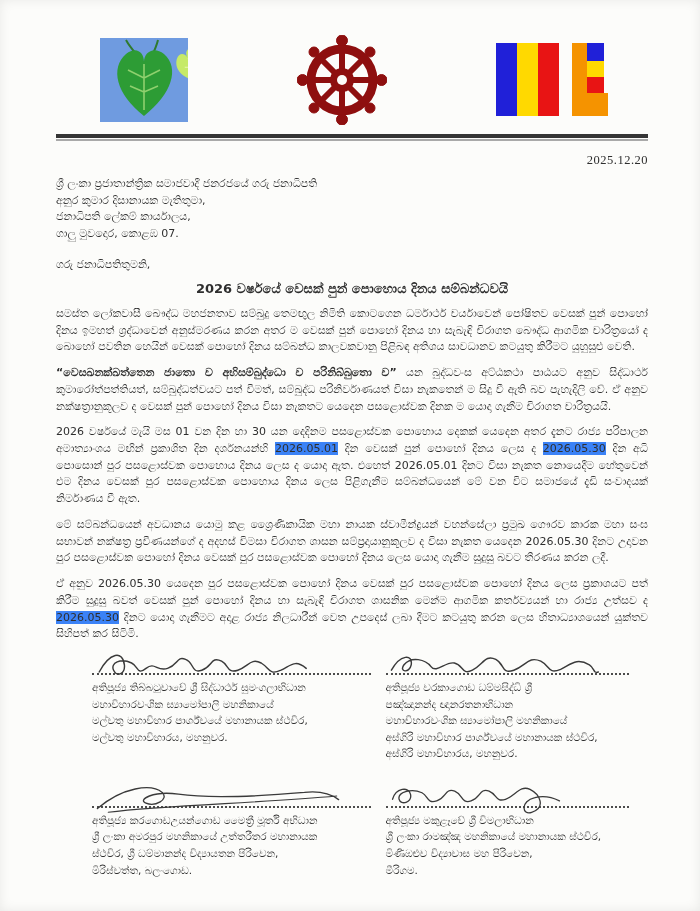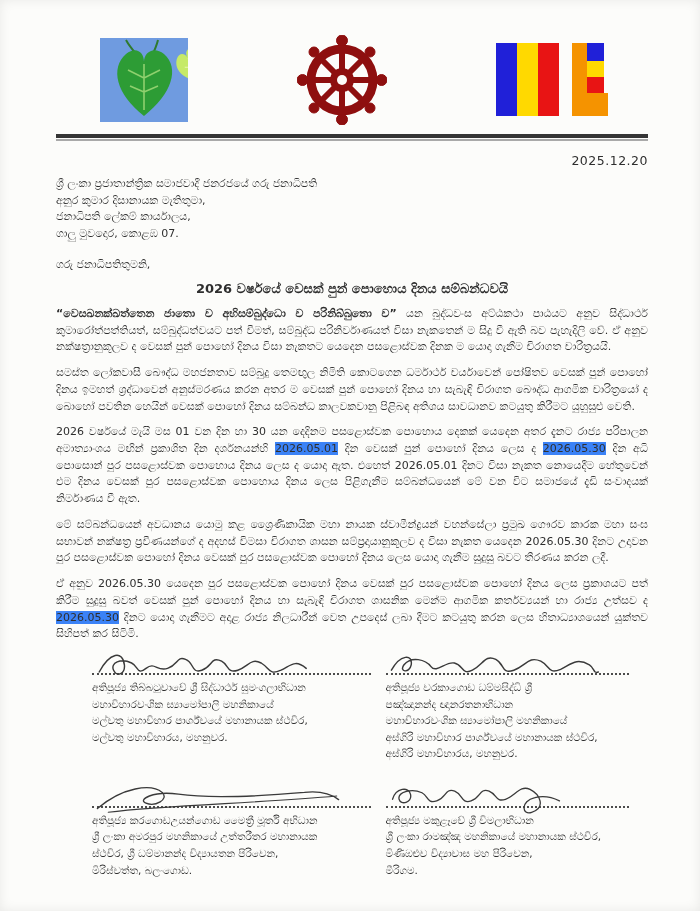--- a/index.html
+++ b/index.html
@@ -25,21 +25,21 @@
   .flag-box{display:flex;align-items:flex-start;height:74px;}
   .flag-bar{width:21px;height:73px;}
   .flag-gap{width:13px;height:73px;background:transparent;}
   .flag-comp{display:flex;height:73px;}
   .flag-comp .col-orange{width:15px;height:73px;}
   .flag-comp .col-mix{display:flex;flex-direction:column;width:17px;height:73px;}
   .flag-comp .col-mix div{width:17px;}
   .divider{margin-top:6px;}
   .divider .d1{height:4px;background:#353535;}
   .divider .d2{height:2px;background:#a9a9a9;margin-top:1px;}
-  .date-line{text-align:right;font-size:12.5px;margin-top:12px;letter-spacing:.5px;}
+  .date-line{text-align:right;font-size:12.5px;margin-top:12px;letter-spacing:.5px;font-family:Liberation Serif, serif;}
   
   .recipient{margin-top:8px;font-size:11px;line-height:1.5;white-space:pre-line;}
   .salutation{margin-top:16px;font-size:11px;}
   .subject{margin-top:10px;text-align:center;font-weight:bold;font-size:13px;}
   
   .para{margin-top:9px;font-size:11px;line-height:1.52;text-align:justify;}
   .seg-b{font-weight:bold;}
   .seg-hl{background:#3b82f6;}
   
   .closing{margin-top:10px;margin-left:332px;font-size:11px;}
@@ -117,22 +117,22 @@
 
   <div class="recipient">ශ්‍රී ලංකා ප්‍රජාතාන්ත්‍රික සමාජවාදී ජනරජයේ ගරු ජනාධිපති
 අනුර කුමාර දිසානායක මැතිතුමා,
 ජනාධිපති ලේකම් කාර්යාලය,
 ගාලු මුවදොර, කොළඹ 07.</div>
 
   <div class="salutation">ගරු ජනාධිපතිතුමනි,</div>
 
   <div class="subject">2026 වර්ෂයේ වෙසක් පුන් පොහොය දිනය සම්බන්ධවයි</div>
 
+  <div class="para"><span>සමස්ත ලෝකවාසී බෞද්ධ මහජනතාව සම්බුදු තෙමඟුල නිමිති කොටගෙන ධර්මාර්ථ චර්යාවෙන් පෝෂිතව වෙසක් පුන් පොහෝ දිනය ඉමහත් ශ්‍රද්ධාවෙන් අනුස්මරණය කරන අතර ම වෙසක් පුන් පොහෝ දිනය හා සැබැඳි චිරාගත බෞද්ධ ආගමික චාරිත්‍රයෝ ද බොහෝ පවතින හෙයින් වෙසක් පොහෝ දිනය සම්බන්ධ කාලවකවානු පිළිබඳ අතිශය සාවධානව කටයුතු කිරීමට යුහුසුළු වෙති.</span></div>
   <div class="para"><span class="seg-b">“වෙසඛනක්ඛත්තෙන ජාතො ච අභිසම්බුද්ධො ච පරිනිබ්බුතො ච”</span><span> යන බුද්ධවංස අට්ඨකථා පාඨයට අනුව සිද්ධාර්ථ කුමාරෝත්පත්තියත්, සම්බුද්ධත්වයට පත් වීමත්, සම්බුද්ධ පරිනිර්වාණයත් විසා නැකතෙන් ම සිදු වී ඇති බව පැහැදිලි වේ. ඒ අනුව නක්ෂත්‍රානුකූලව ද වෙසක් පුන් පොහෝ දිනය විසා නැකතට යෙදෙන පසළොස්වක දිනක ම යොදා ගැනීම චිරාගත චාරිත්‍රයයි.</span></div>
-  <div class="para"><span>සමස්ත ලෝකවාසී බෞද්ධ මහජනතාව සම්බුදු තෙමඟුල නිමිති කොටගෙන ධර්මාර්ථ චර්යාවෙන් පෝෂිතව වෙසක් පුන් පොහෝ දිනය ඉමහත් ශ්‍රද්ධාවෙන් අනුස්මරණය කරන අතර ම වෙසක් පුන් පොහෝ දිනය හා සැබැඳි චිරාගත බෞද්ධ ආගමික චාරිත්‍රයෝ ද බොහෝ පවතින හෙයින් වෙසක් පොහෝ දිනය සම්බන්ධ කාලවකවානු පිළිබඳ අතිශය සාවධානව කටයුතු කිරීමට යුහුසුළු වෙති.</span></div>
   <div class="para"><span>2026 වර්ෂයේ මැයි මස 01 වන දින හා 30 යන දෙදිනම පසළොස්වක පොහොය දෙකක් යෙදෙන අතර දැනට රාජ්‍ය පරිපාලන අමාත්‍යාංශය මඟින් ප්‍රකාශිත දින දර්ශනයන්හි </span><span class="seg-hl">2026.05.01</span><span> දින වෙසක් පුන් පොහෝ දිනය ලෙස ද </span><span class="seg-hl">2026.05.30</span><span> දින අධි පොසොන් පුර පසළොස්වක පොහොය දිනය ලෙස ද යොදා ඇත. එහෙත් 2026.05.01 දිනට විසා නැකත නොයෙදීම හේතුවෙන් එම දිනය වෙසක් පුර පසළොස්වක පොහොය දිනය ලෙස පිළිගැනීම සම්බන්ධයෙන් මේ වන විට සමාජයේ දැඩි සංවාදයක් නිර්මාණය වී ඇත.</span></div>
   <div class="para"><span>මේ සම්බන්ධයෙන් අවධානය යොමු කළ ශ්‍රෛණිකායික මහා නායක ස්වාමීන්ද්‍රයන් වහන්සේලා ප්‍රමුඛ ගෞරව කාරක මහා සංඝ සභාවන් නක්ෂත්‍ර ප්‍රවීණයන්ගේ ද අදහස් විමසා චිරාගත ශාසන සම්ප්‍රදායානුකූලව ද විසා නැකත යෙදෙන 2026.05.30 දිනට උදාවන පුර පසළොස්වක පොහෝ දිනය වෙසක් පුර පසළොස්වක පොහෝ දිනය ලෙස යොදා ගැනීම සුදුසු බවට තීරණය කරන ලදී.</span></div>
   <div class="para"><span>ඒ අනුව 2026.05.30 යෙදෙන පුර පසළොස්වක පොහෝ දිනය වෙසක් පුර පසළොස්වක පොහෝ දිනය ලෙස ප්‍රකාශයට පත් කිරීම සුදුසු බවත් වෙසක් පුන් පොහෝ දිනය හා සැබැඳි චිරාගත ශාසනික මෙන්ම ආගමික කර්තව්‍යයන් හා රාජ්‍ය උත්සව ද </span><span class="seg-hl">2026.05.30</span><span> දිනට යොදා ගැනීමට අදාළ රාජ්‍ය නිලධාරීන් වෙත උපදෙස් ලබා දීමට කටයුතු කරන ලෙස හිතාධ්‍යාශයෙන් යුක්තව සිහිපත් කර සිටිමි.</span></div>
 
 
   <div class="sig-grid">
     <div class="sig-col-l sig-block">
       <svg class="scribble" viewBox="0 0 250 40">
         <path d="M8,30 C20,8 34,6 36,22 C37,32 28,36 24,28 C20,20 32,14 44,20 C52,24 50,34 60,26 C70,18 72,30 84,26 C96,22 94,12 104,16 C114,20 110,32 122,28 C134,24 132,12 144,18 C152,22 150,32 162,28 C174,24 176,14 188,20 C198,26 196,34 210,28 C222,22 226,16 238,26" fill="none" stroke="#3a3a3a" stroke-width="1.6" stroke-linecap="round"></path>
       </svg>

